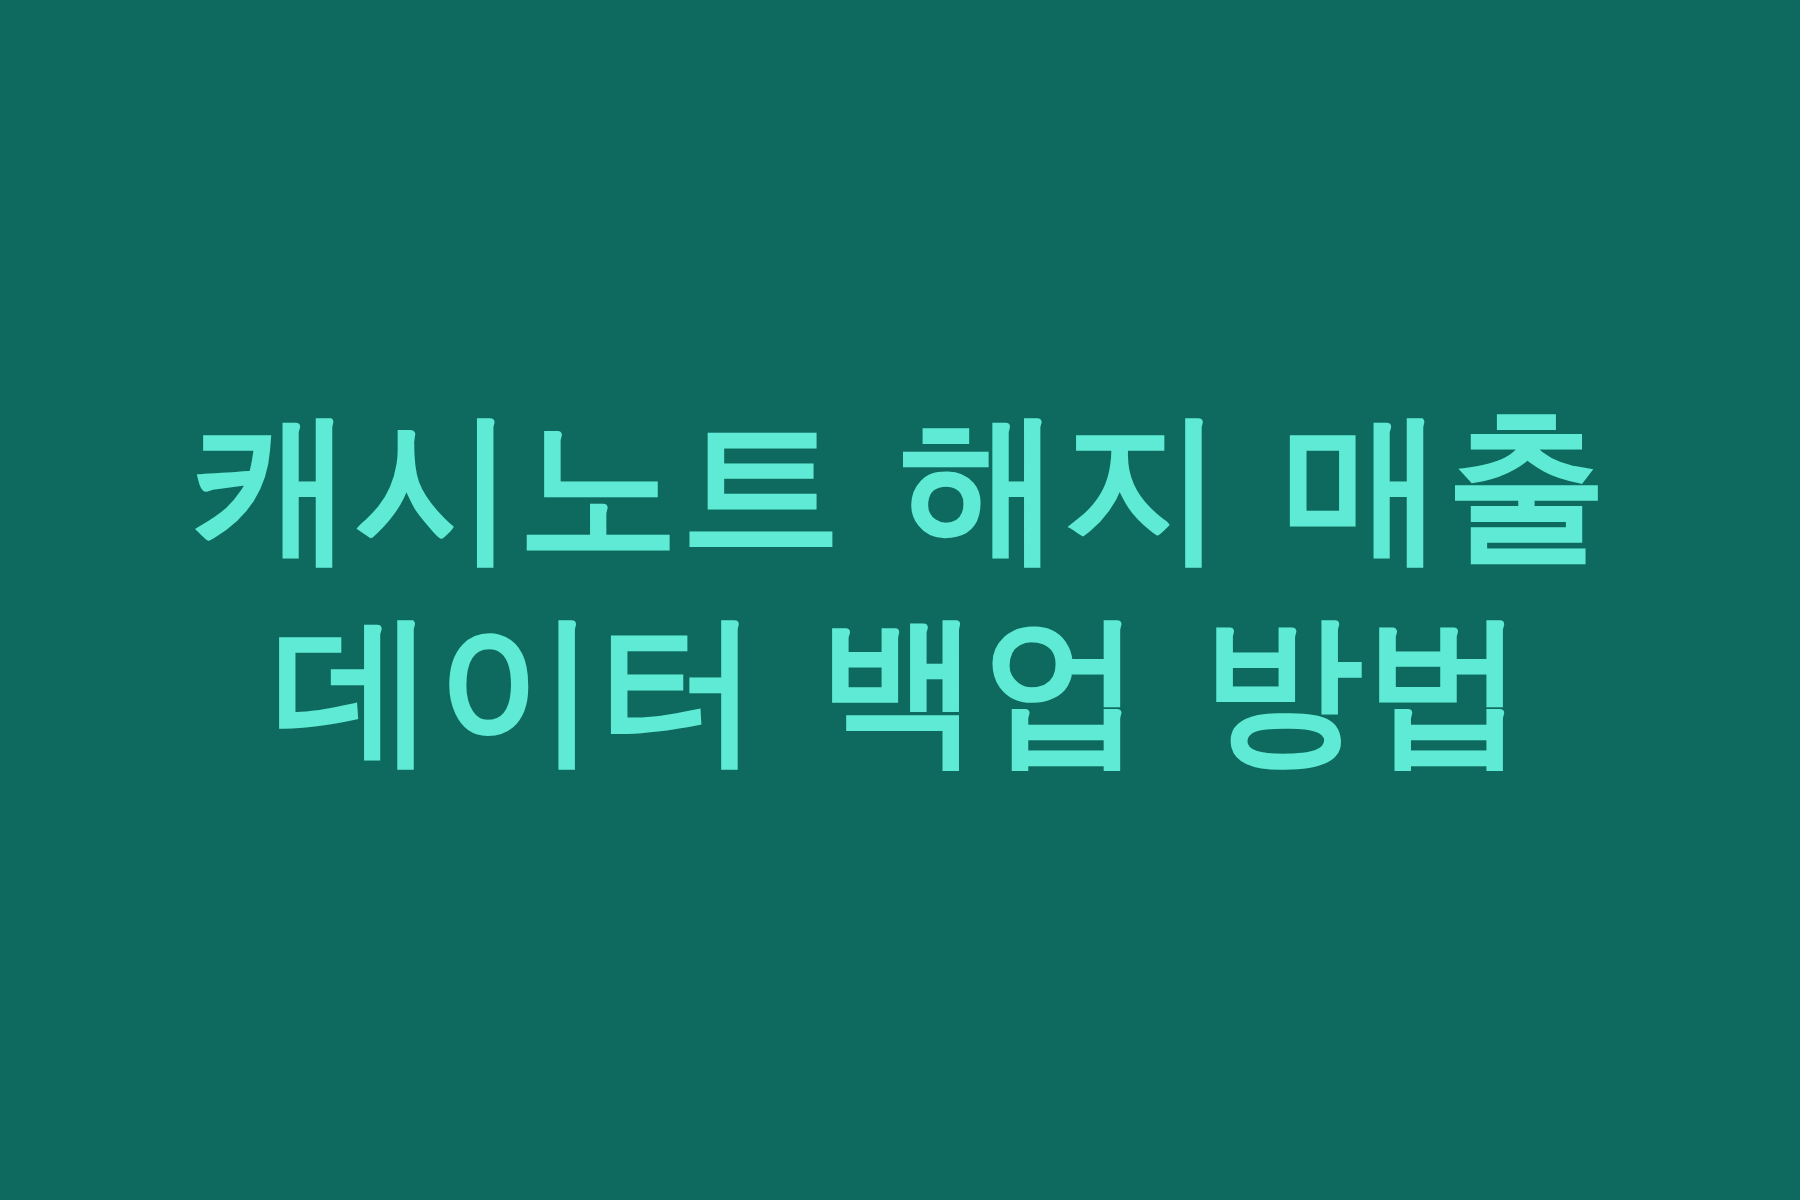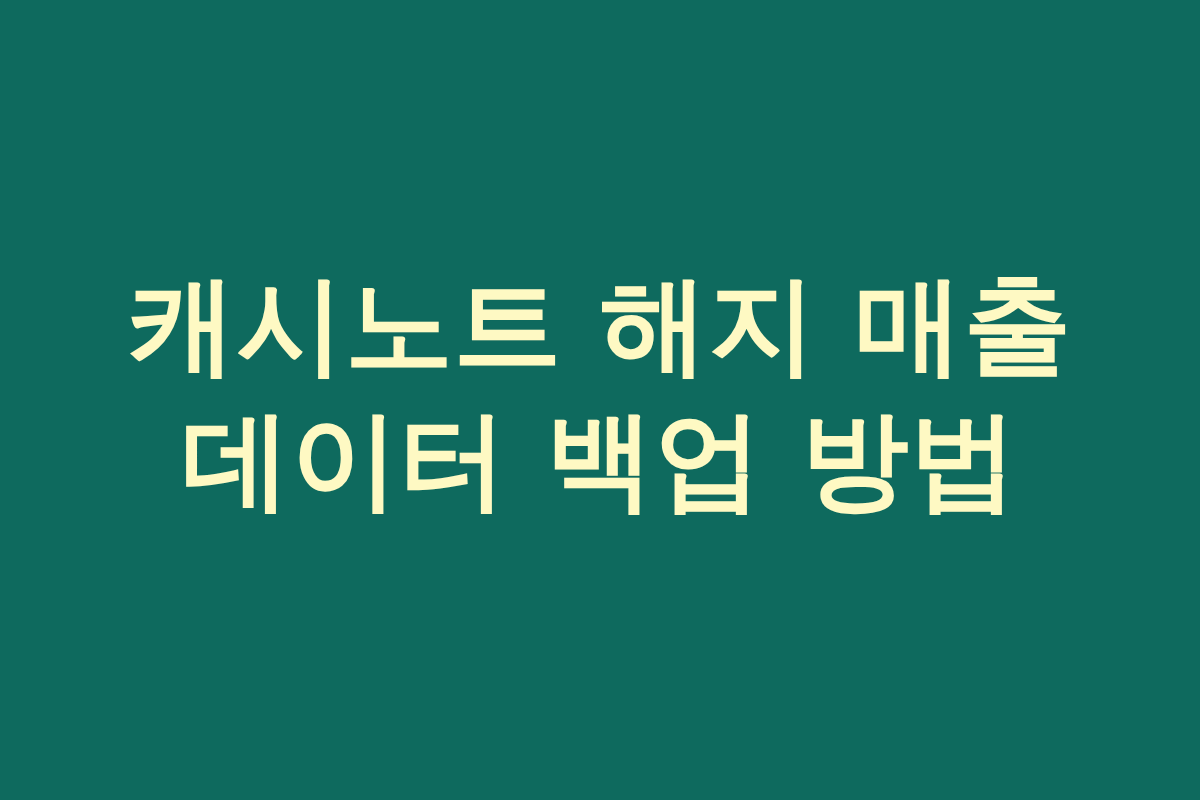--- a/index.html
+++ b/index.html
@@ -46,15 +46,15 @@
     text-align: center;
     word-break: keep-all;
     -webkit-font-smoothing: antialiased;
   }
 </style>
 </head>
 <body>
 
 <div class="banner" style="background-color: rgb(14, 106, 94);">
   <div class="headline-block">
-    <h1 class="headline" style="color: #fef9c3;">캐시노트 해지 매출 데이터 백업 방법</h1>
+    <h1 class="headline" style="color: #5eead4;">캐시노트 해지 매출 데이터 백업 방법</h1>
   </div>
 </div>
 
 </body></html>

